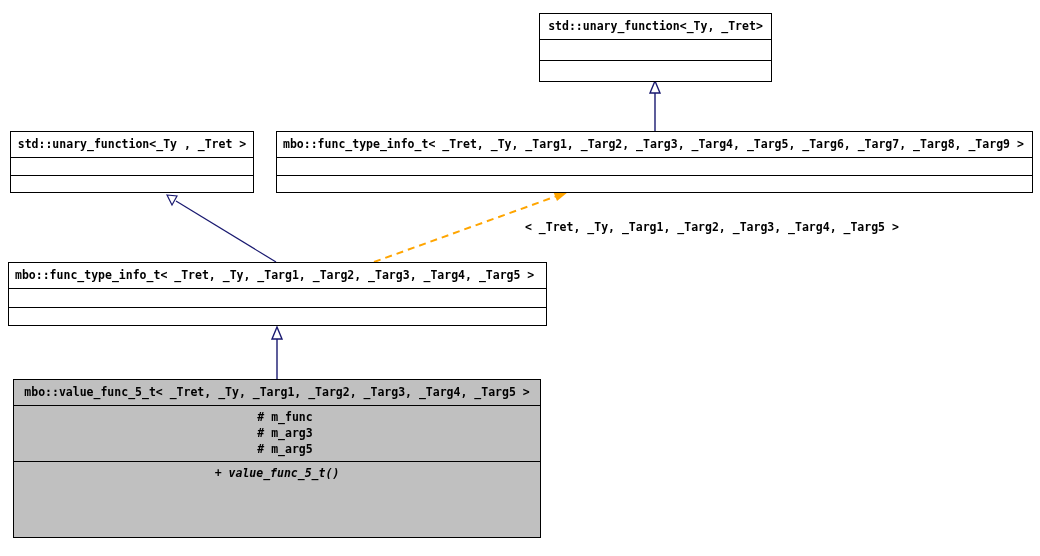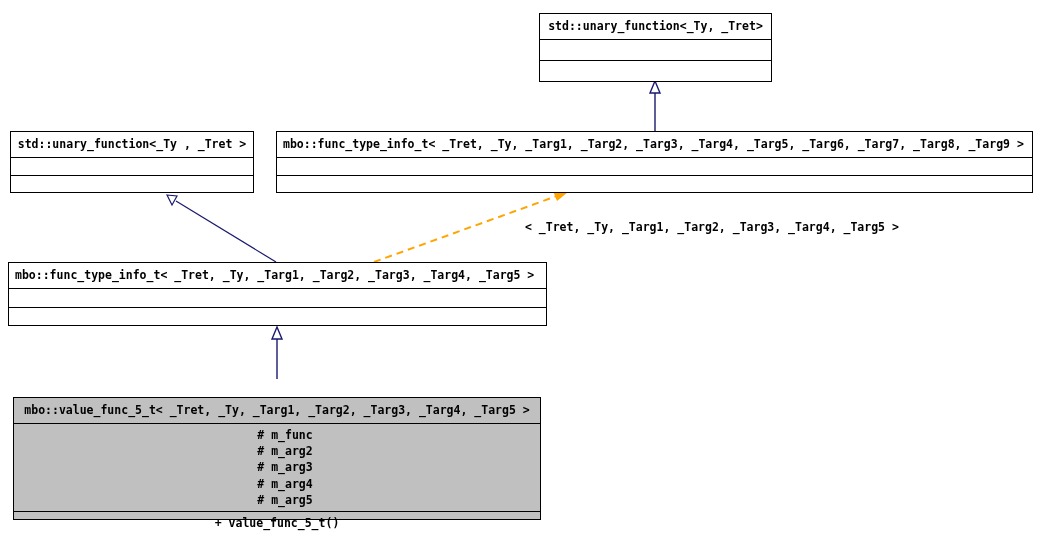--- a/index.html
+++ b/index.html
@@ -57,20 +57,21 @@
     line-height: 16.2px;
     text-align: center;
     color: #000000;
     white-space: nowrap;
   }
   .fields-pad {
     padding: 3px 0 3px 16px;
   }
   .ops-pad {
     padding: 3px 0 4px 0;
+    font-style: italic;
   }
 
   
   .edge-svg {
     position: absolute;
     left: 0;
     top: 0;
     width: 1040px;
     height: 556px;
     pointer-events: none;
@@ -131,27 +132,25 @@
     <div class="uml-compartment empty-attrs" style="height:18px;"></div>
     <div class="uml-compartment empty-ops" style="height:18px;"></div>
   </div>
 
   <div class="uml-box" style="left:8px; top:262px; width:539px; height:64px;">
     <div class="uml-compartment title" style="text-align:left; padding-left:6px;">mbo::func_type_info_t&lt; _Tret, _Ty, _Targ1, _Targ2, _Targ3, _Targ4, _Targ5 &gt;</div>
     <div class="uml-compartment empty-attrs" style="height:19px;"></div>
     <div class="uml-compartment empty-ops" style="height:19px;"></div>
   </div>
 
-  <div class="uml-box filled" style="left:13px; top:397px; width:528px; height:123px;">
+  <div class="uml-box filled" style="left:13px; top:379px; width:528px; height:159px;">
     <div class="uml-compartment title">mbo::value_func_5_t&lt; _Tret, _Ty, _Targ1, _Targ2, _Targ3, _Targ4, _Targ5 &gt;</div>
     <div class="uml-compartment fields fields-pad">
       <div class="member"># m_func</div>
-      <div class="member"># m_arg2</div>
       <div class="member"># m_arg3</div>
-      <div class="member"># m_arg4</div>
       <div class="member"># m_arg5</div>
     </div>
     <div class="uml-compartment ops-pad">
       <div class="member">+ value_func_5_t()</div>
     </div>
   </div>
 
 </div>
 
 </body></html>

